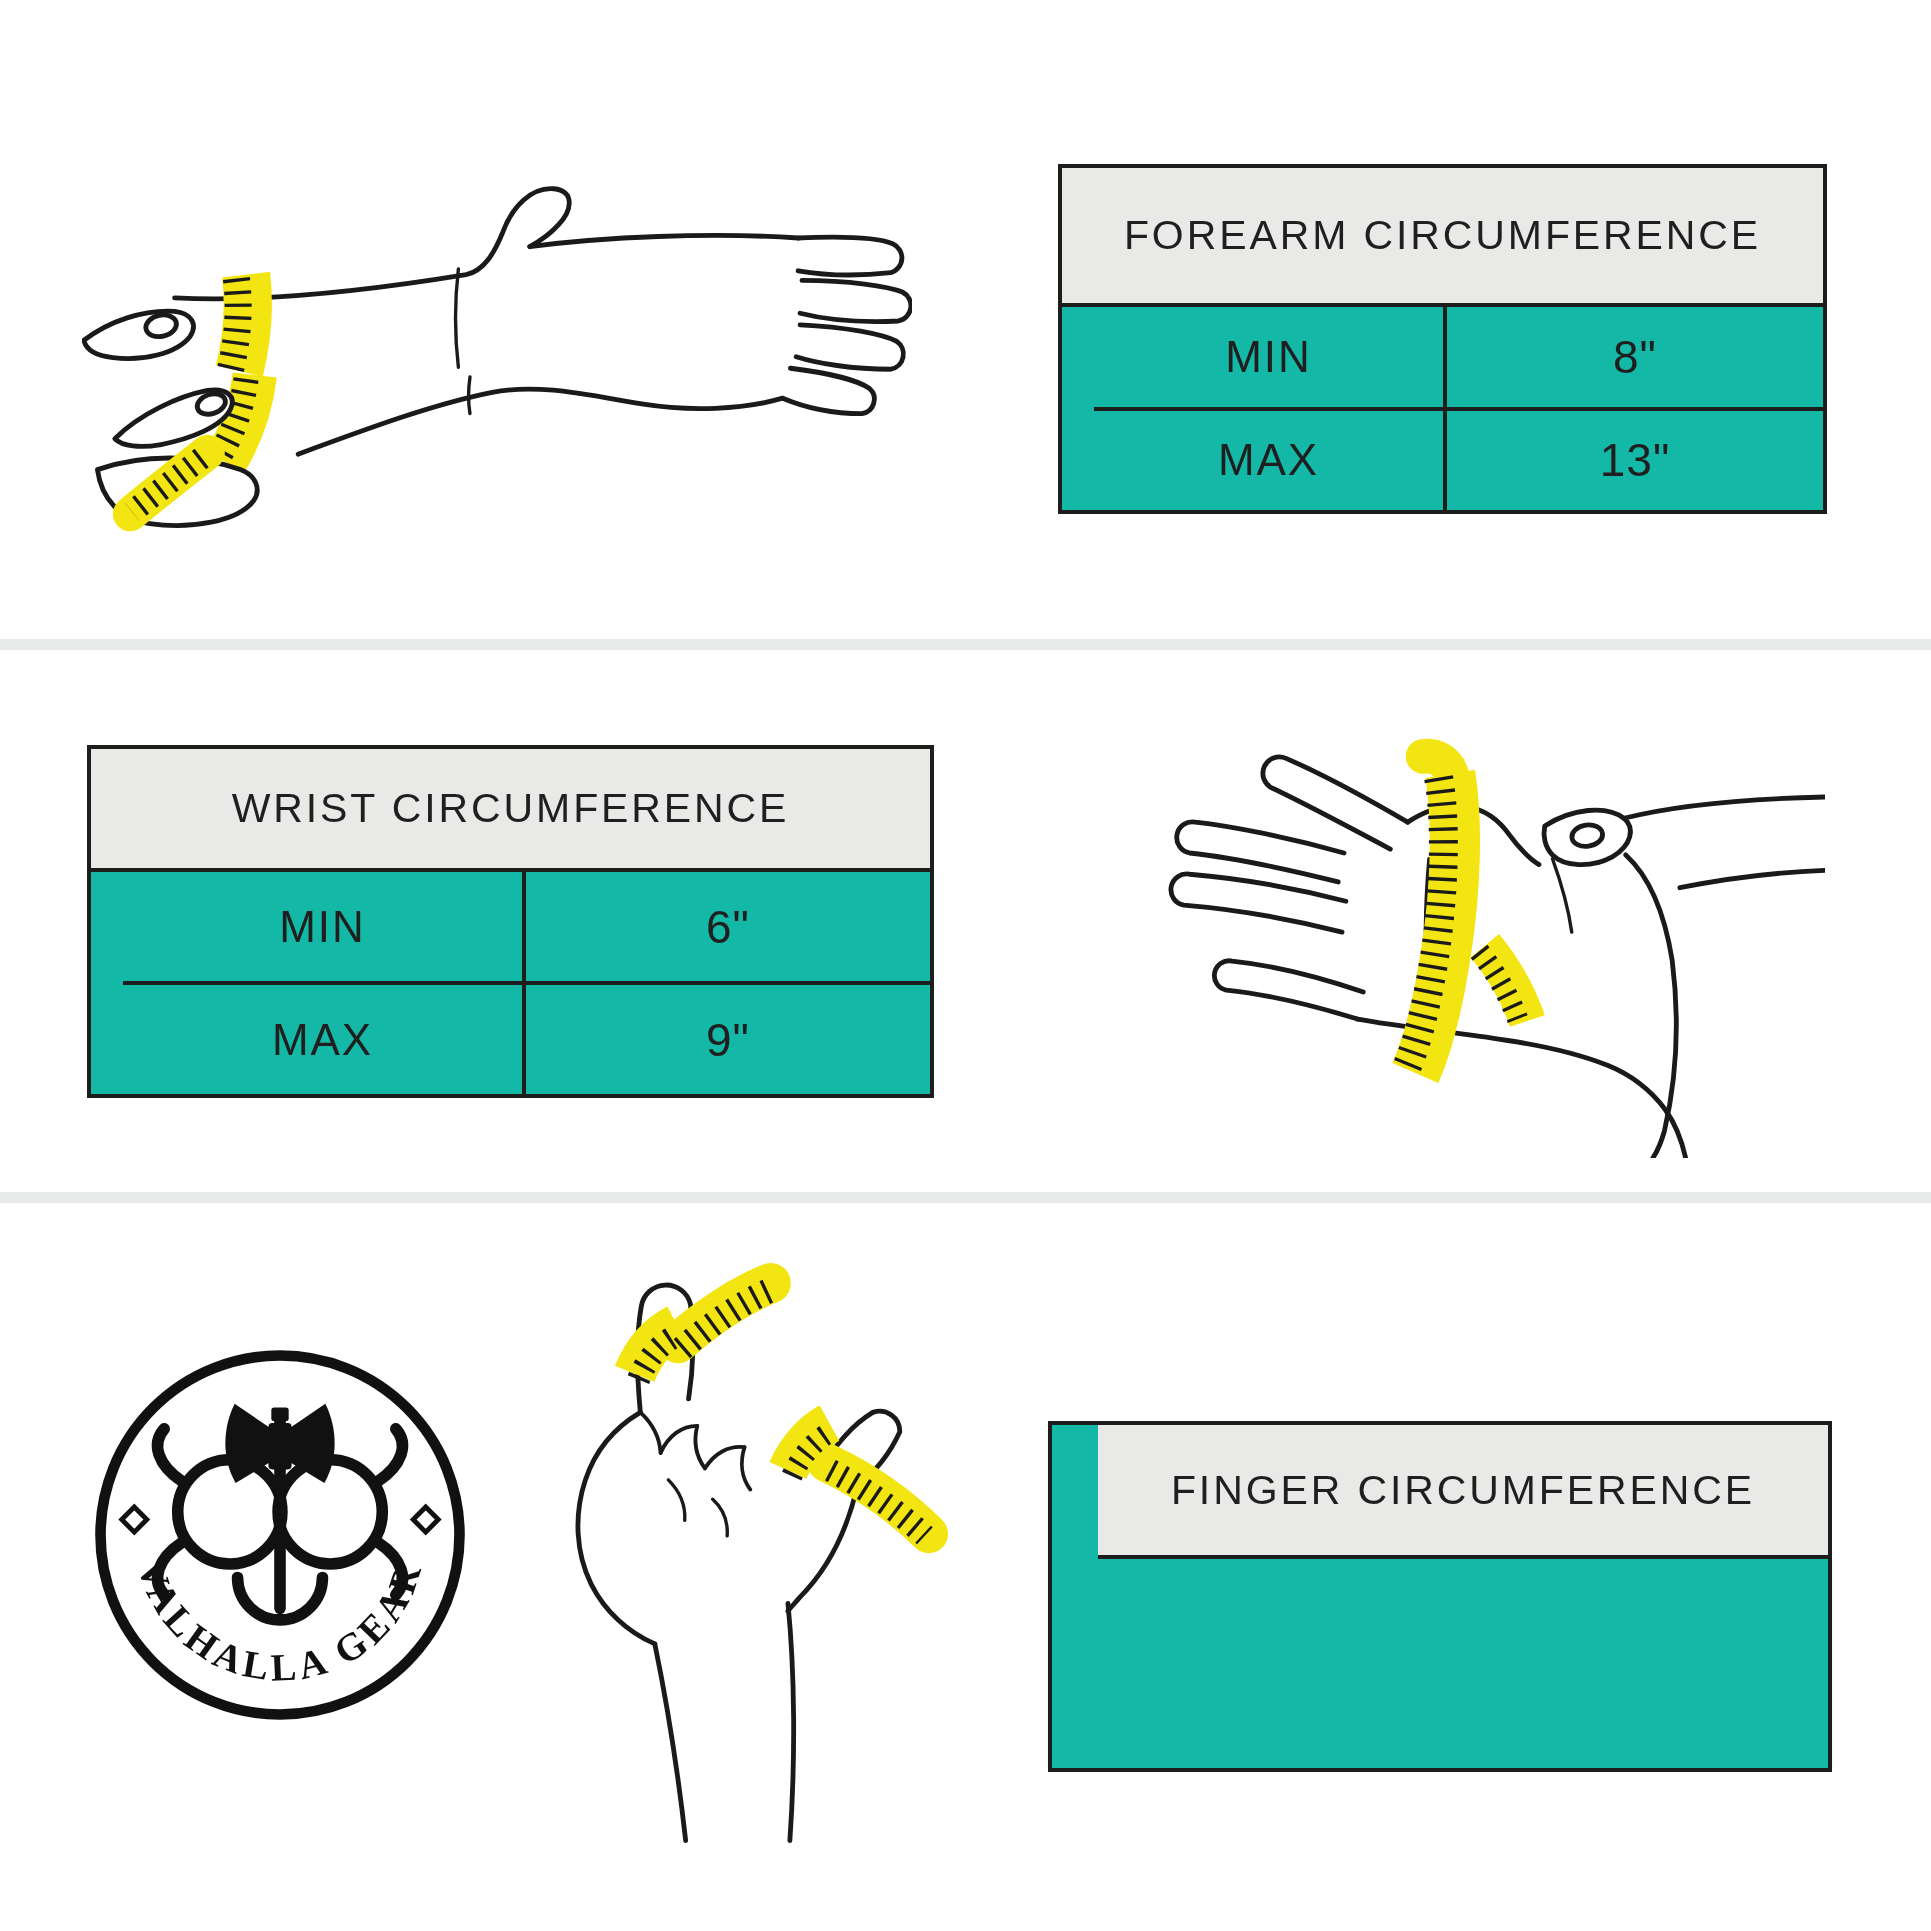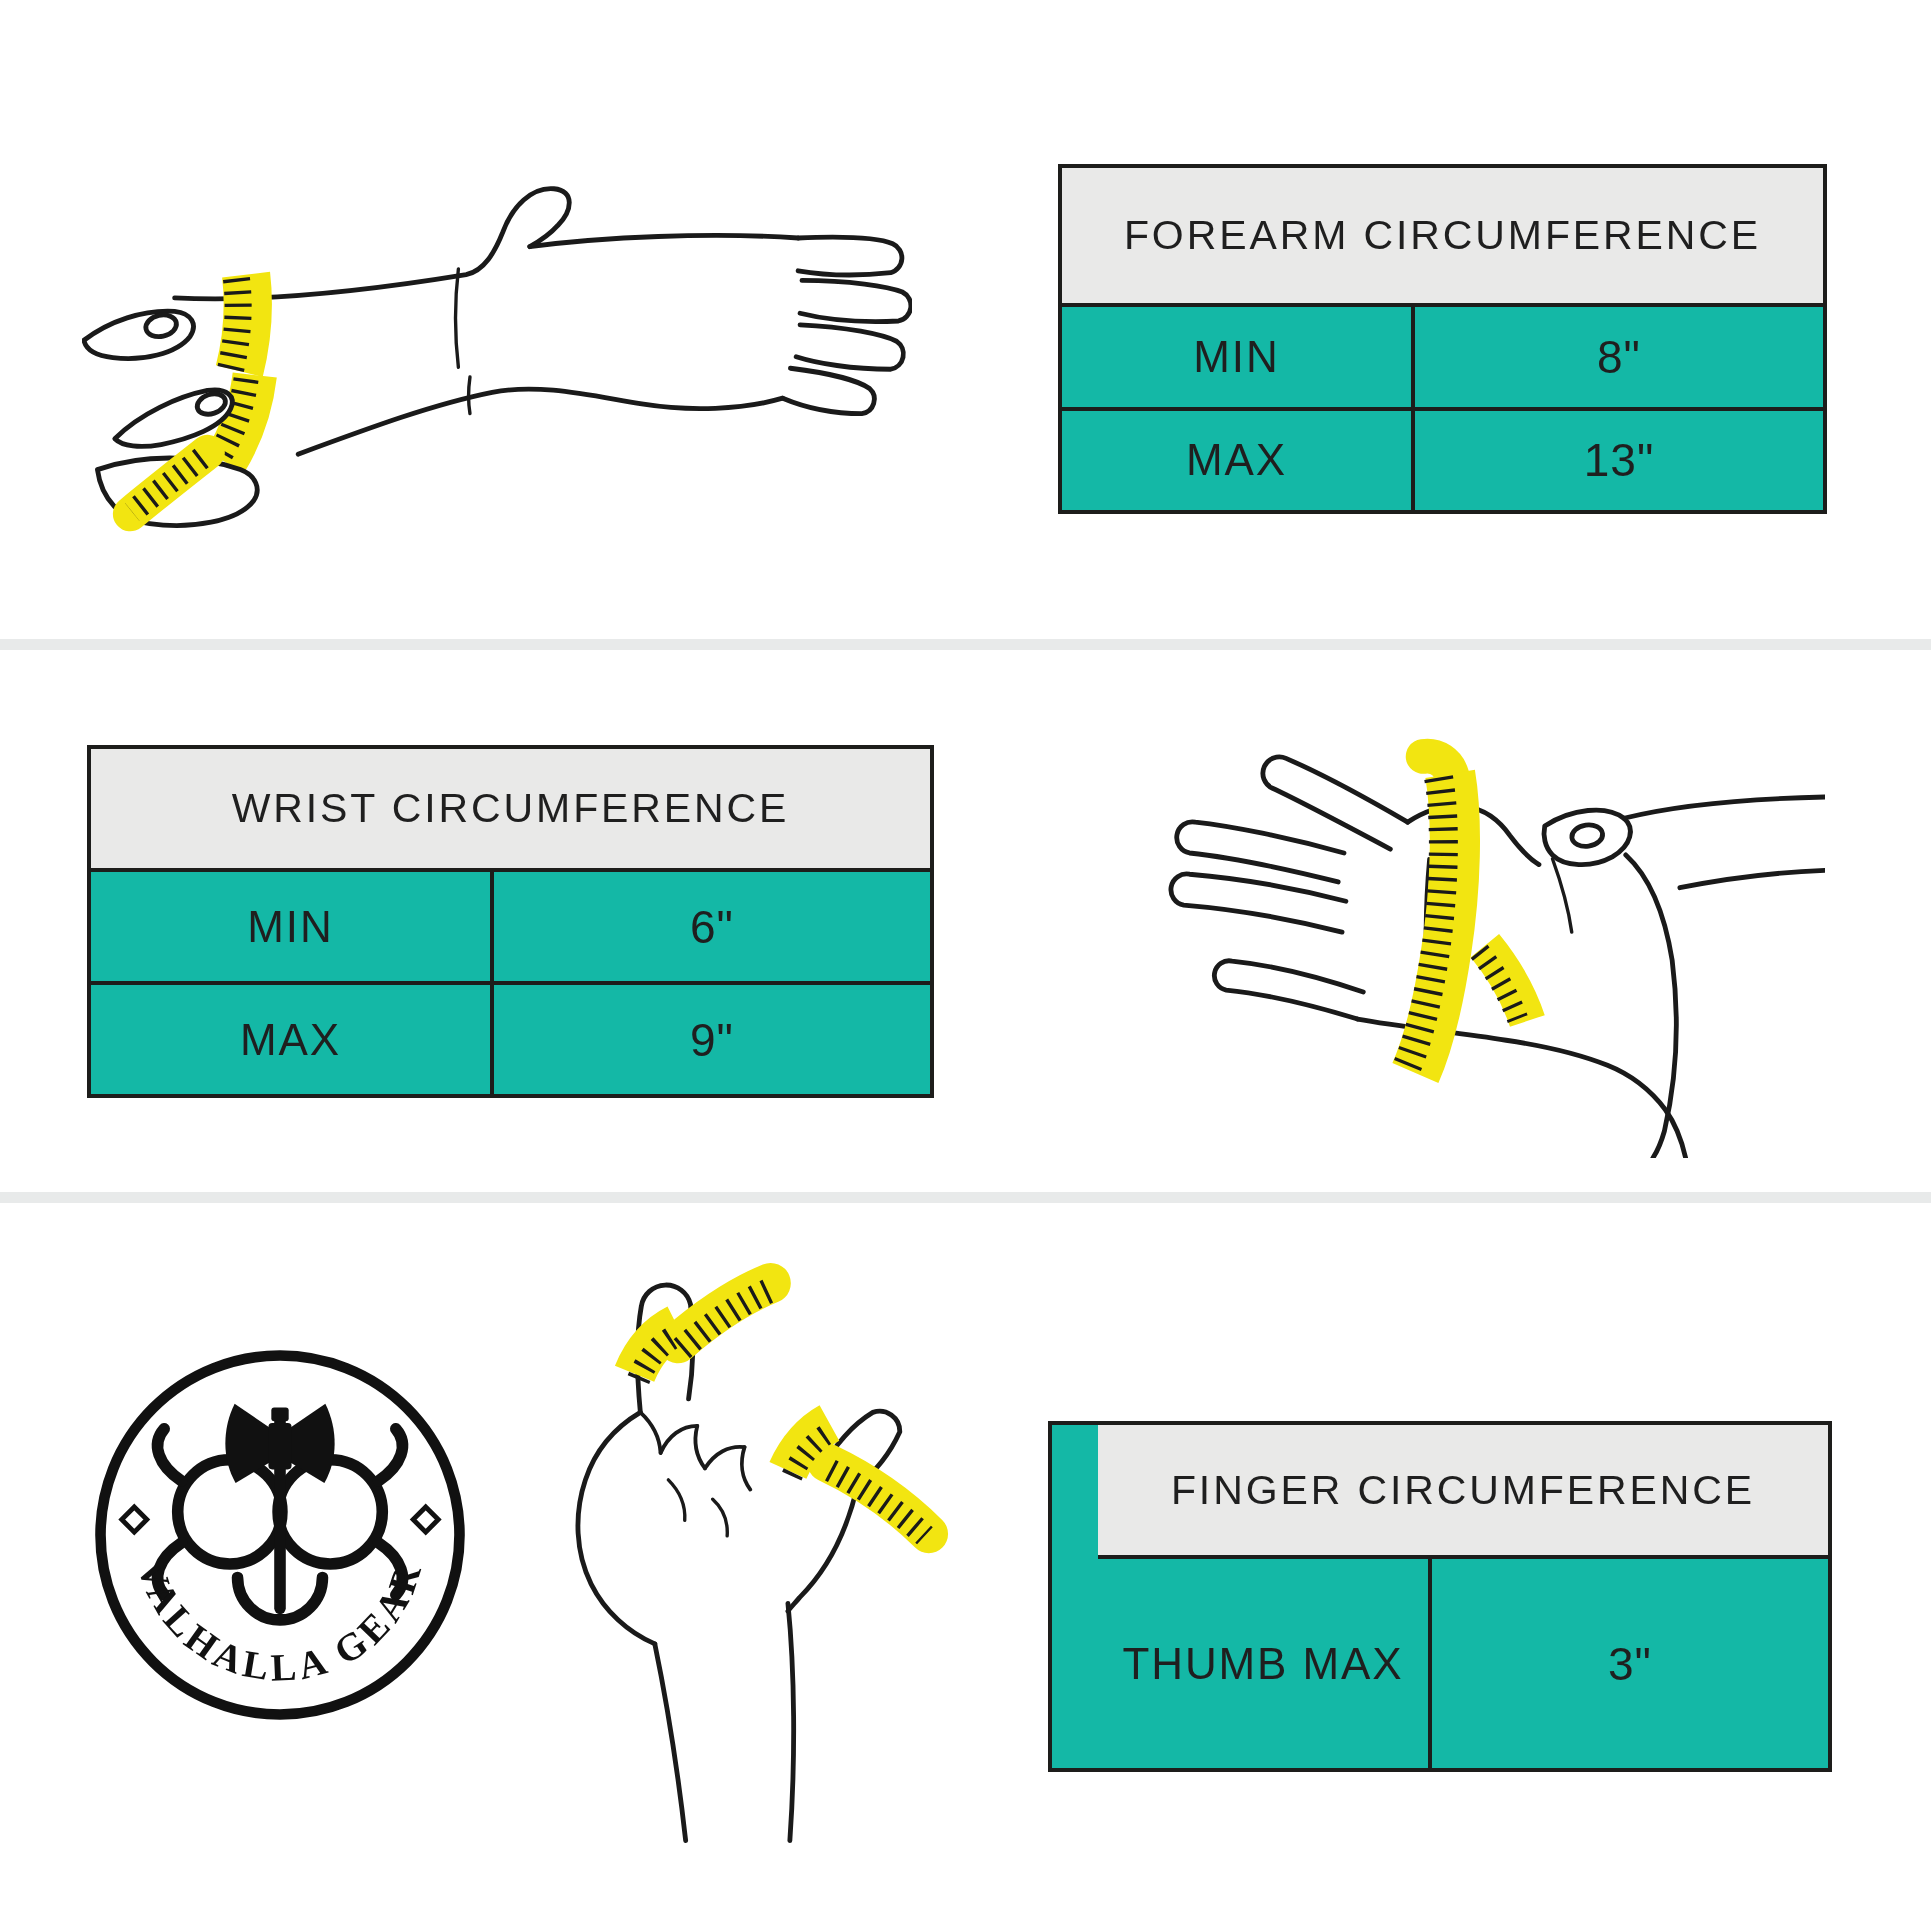--- a/index.html
+++ b/index.html
@@ -11,21 +11,21 @@
   .illus { position:absolute; }
   .size-table {
     position:absolute; display:flex; flex-direction:column;
     border:4.8px solid #1d1d1b; background:#14b8a6; box-sizing:border-box;
   }
   .t-header {
     background:#e9e9e8; border-bottom:4.8px solid #1d1d1b;
     display:flex; align-items:center; justify-content:center;
     font-size:41px; letter-spacing:2.9px; color:#1f1f1f; flex:0 0 auto;
   }
-  .t-row { flex:1 1 0; display:flex; }
+  .t-row { flex:1 1 0; display:flex;margin-left:32px; }
   .t-row + .t-row { border-top:4.8px solid #1d1d1b; }
   .t-label {
     border-right:4.8px solid #1d1d1b; display:flex; align-items:center; justify-content:center;
     font-size:44px; letter-spacing:1.9px;
   }
   .t-value { flex:1; display:flex; align-items:center; justify-content:center; font-size:46px; letter-spacing:1px; }
   svg .ln { fill:none; stroke:#1a1a1a; stroke-width:5; stroke-linecap:round; stroke-linejoin:round; }
   svg .fillw { fill:#ffffff; stroke:#1a1a1a; stroke-width:5; stroke-linejoin:round; }
   svg .tape { fill:none; stroke:#f2e511; stroke-linecap:round; }
   svg .tapebutt { fill:none; stroke:#f2e511; stroke-linecap:butt; }
@@ -175,20 +175,16 @@
     <g>
       <path class="tapebutt" stroke-width="42" d="M 256 232 C 266 210 281 193 299 183"></path>
       <path class="tape" stroke-width="40" d="M 296 224 C 334 242 372 268 402 298"></path>
       <path class="ticks" stroke-width="22" d="M 260 238 C 269 218 283 202 299 193"></path>
       <path class="ticks" stroke-width="24" d="M 300 232 C 335 250 370 274 398 300"></path>
     </g>
   </svg>
 
   <div class="size-table" style="left:1048px; top:1421px; width:784px; height:351px;padding-left:46px;">
     <div class="t-header" style="height:130px;">FINGER CIRCUMFERENCE</div>
-    <div class="t-row">
-      <div class="t-label" style="width:330px;">THUMB MAX</div>
-      <div class="t-value">3"</div>
-    </div>
   </div>
 
 </div>
 
 
 </body></html>

